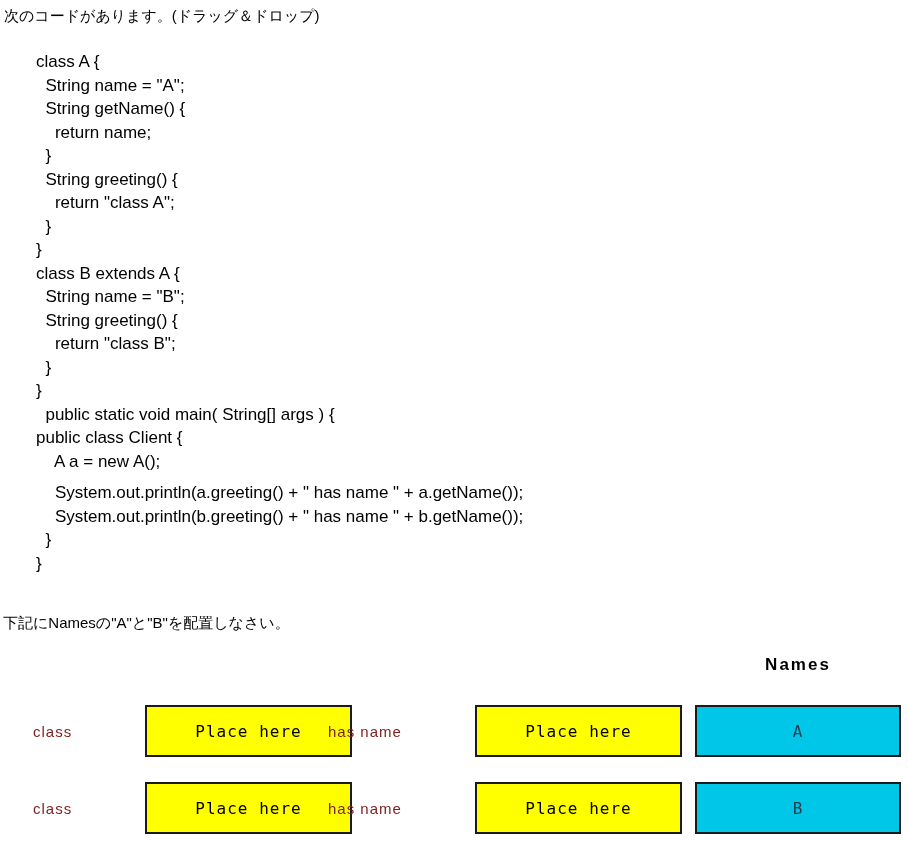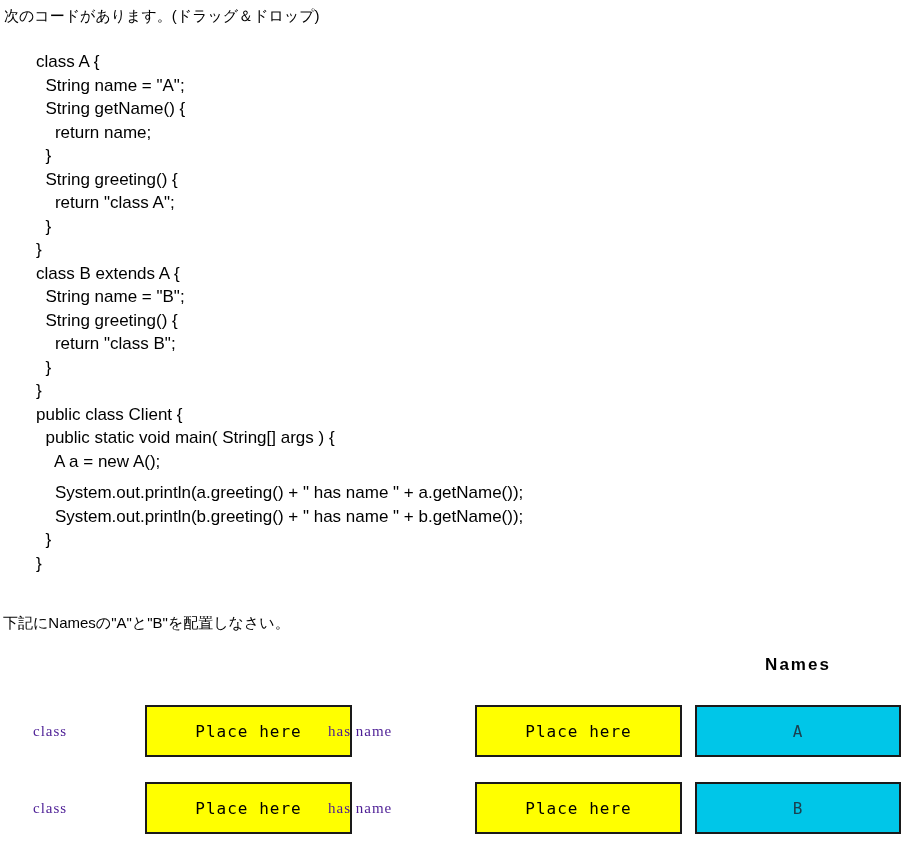--- a/index.html
+++ b/index.html
@@ -66,24 +66,24 @@
     left: 0;
     width: 908px;
     height: 52px;
   }
   .dnd-row.row1 { top: 705px; }
   .dnd-row.row2 { top: 782px; }
   .side-label {
     position: absolute;
     top: 50%;
     transform: translateY(-50%);
-    font-family: Liberation Serif, serif;
+    font-family: Liberation Sans, sans-serif;
     font-size: 15px;
     letter-spacing: 1px;
-    color: #4c1d95;
+    color: #7f1d1d;
     white-space: pre;
   }
   .lbl-class { left: 33px; }
   .lbl-hasname { left: 328px; }
   .slot {
     position: absolute;
     top: 0;
     height: 52px;
     box-sizing: border-box;
     border: 2px solid var(--box-border, #1a1a1a);
@@ -126,22 +126,22 @@
       <div class="code-line">  String greeting() {</div>
       <div class="code-line">    return "class A";</div>
       <div class="code-line">  }</div>
       <div class="code-line">}</div>
       <div class="code-line">class B extends A {</div>
       <div class="code-line">  String name = "B";</div>
       <div class="code-line">  String greeting() {</div>
       <div class="code-line">    return "class B";</div>
       <div class="code-line">  }</div>
       <div class="code-line">}</div>
+      <div class="code-line">  public static void main( String[] args ) {</div>
       <div class="code-line">public class Client {</div>
-      <div class="code-line">  public static void main( String[] args ) {</div>
       <div class="code-line">    A a = new A();</div>
       <div class="code-line blank"></div>
       <div class="code-line">    System.out.println(a.greeting() + " has name " + a.getName());</div>
       <div class="code-line">    System.out.println(b.greeting() + " has name " + b.getName());</div>
       <div class="code-line">  }</div>
       <div class="code-line">}</div>
     </div>
 
   <div class="instruction">下記にNamesの"A"と"B"を配置しなさい。</div>
 

